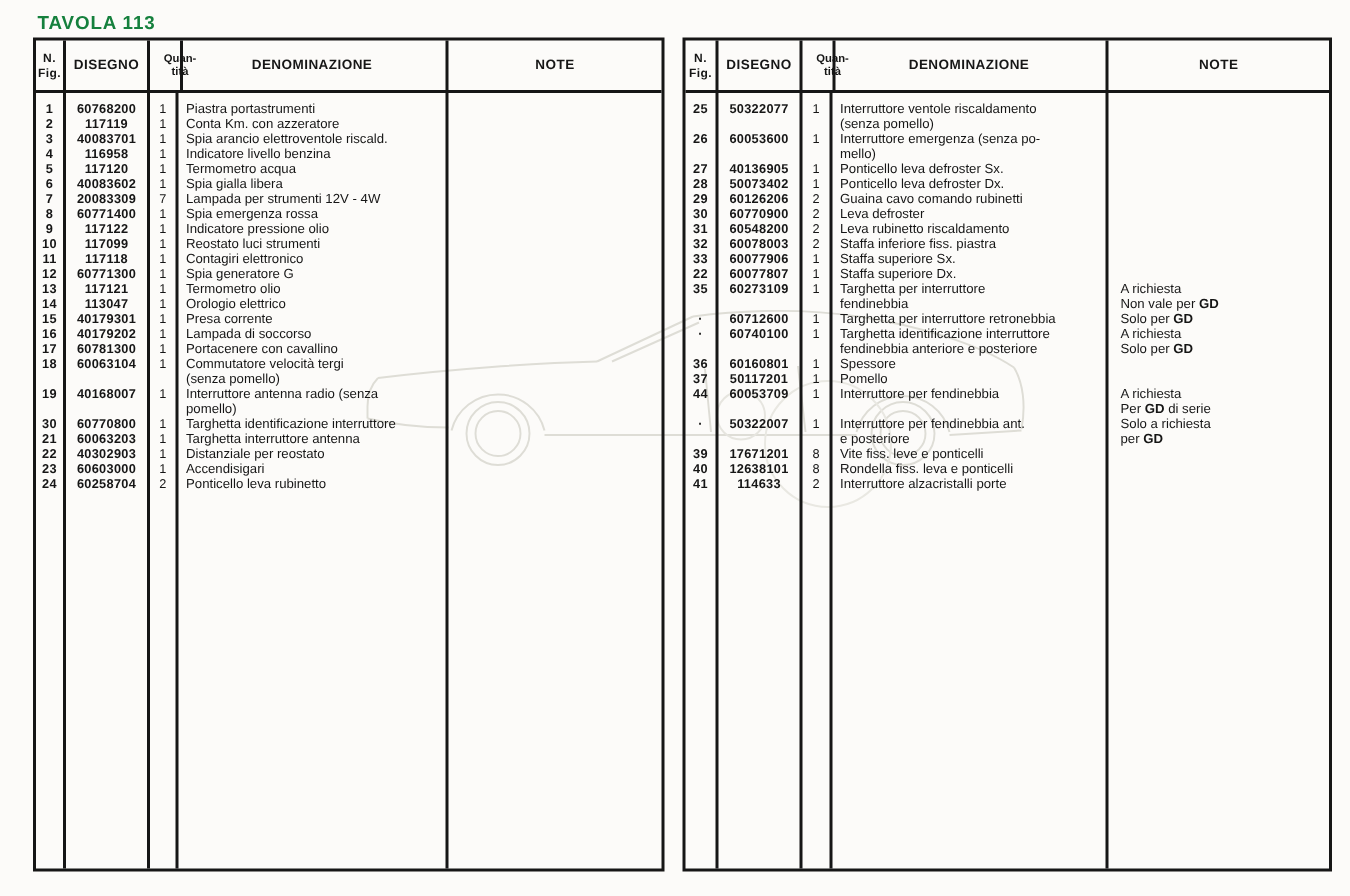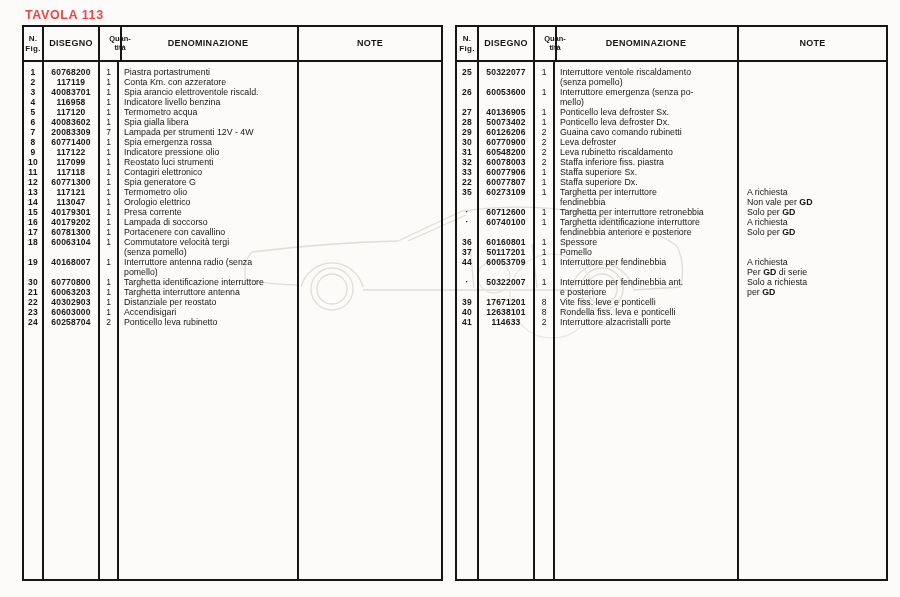--- a/index.html
+++ b/index.html
@@ -5,21 +5,21 @@
   html,body{margin:0;padding:0;}
   body{
     width:900px;height:597px;position:relative;overflow:hidden;
     background:#fcfbf9;
     font-family:"Liberation Sans","DejaVu Sans",sans-serif;
     color:#161616;
     -webkit-font-smoothing:antialiased;
   }
   .page-title{
     position:absolute;left:25px;top:8px;
-    font-size:12.5px;font-weight:bold;letter-spacing:0.6px;color:#ef4444;
+    font-size:12.5px;font-weight:bold;letter-spacing:0.6px;color:#15803d;
   }
   .watermark{position:absolute;left:0;top:0;z-index:0;}
   .tbl{
     position:absolute;top:25px;z-index:1;
     border:2px solid #161616;
     display:flex;flex-direction:column;
     box-sizing:border-box;background:transparent;
   }
   .tbl-left{left:22px;width:421px;height:556px;--cols:20px 56px 19px 180px 1fr;}
   .tbl-right{left:455px;width:433px;height:556px;--cols:22px 56px 20px 184px 1fr;}

